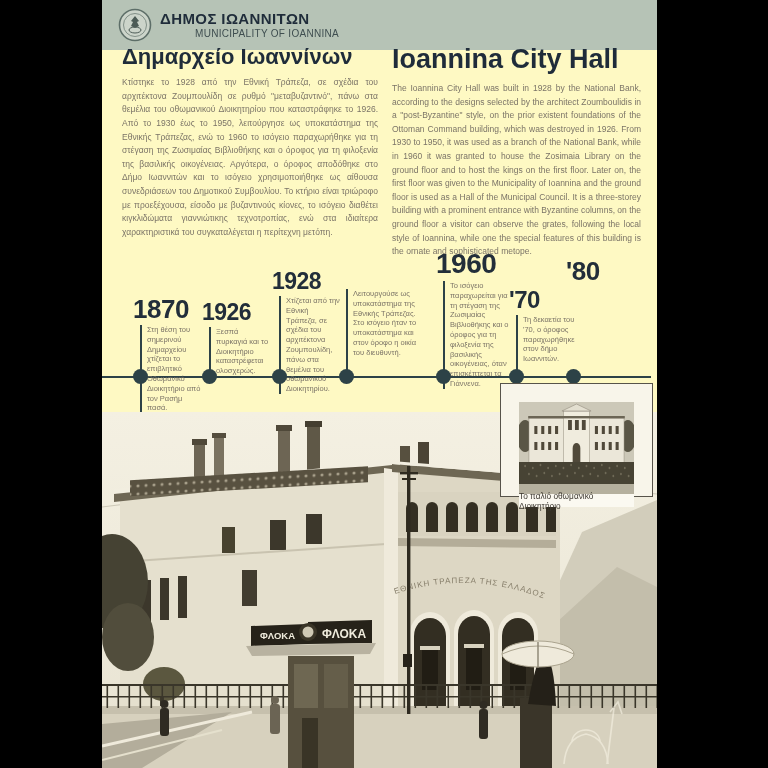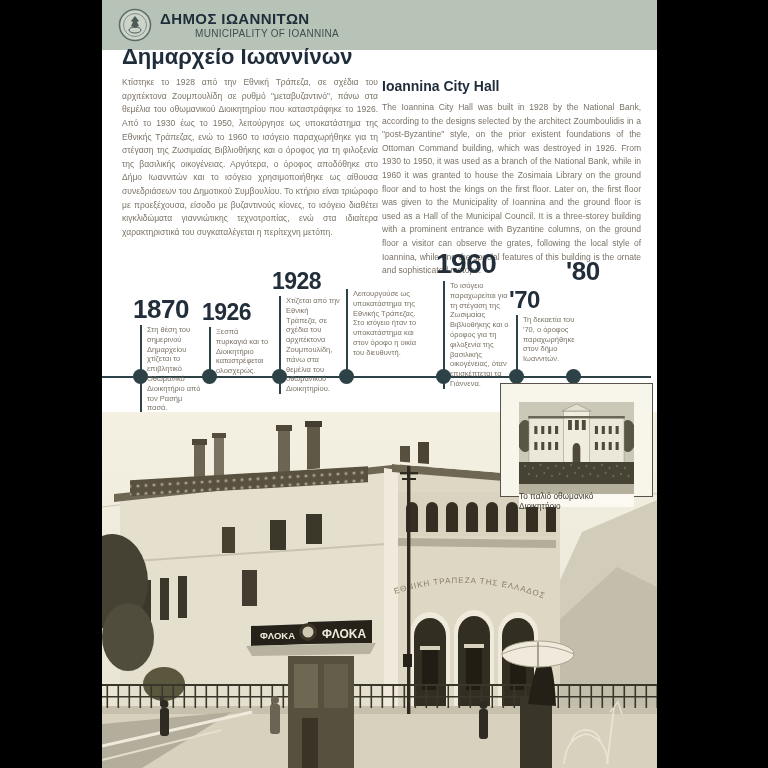--- a/index.html
+++ b/index.html
@@ -1,34 +1,34 @@
 <!DOCTYPE html>
 <html><head>
 <meta charset="utf-8">
 <style>
   html,body{margin:0;padding:0;background:#000;}
   .stage{position:relative;width:768px;height:768px;background:#000;overflow:hidden;
          font-family:"Liberation Sans",sans-serif;}
-  .poster{position:absolute;left:102px;top:0;width:555px;height:768px;background:#ffffff;}
+  .poster{position:absolute;left:102px;top:0;width:555px;height:768px;background:#fef9c3;}
 
   
   .hdr{position:absolute;left:0;top:0;width:100%;height:50px;background:#b6c3b6;
        display:flex;align-items:center;}
   .hdr .seal{width:34px;height:34px;margin-left:16px;flex:0 0 auto;}
   .hdr .names{margin-left:8px;line-height:1.1;}
   .org-gr{font-size:15px;font-weight:bold;color:#1f2c3a;letter-spacing:.4px;}
   .org-en{font-size:10px;color:#3f4e50;letter-spacing:.3px;margin-left:35px;}
 
   
-  .content{position:absolute;left:20px;right:16px;top:44px;display:flex;gap:4px;}
+  .content{position:absolute;left:20px;right:16px;top:44px;display:flex;gap:14px;}
   .col{flex:1;}
   .col.gr{flex:0 0 256px;}
   .art-title{font-weight:bold;color:#1f2c3a;margin:0 0 7px 0;line-height:1.15;}
   .gr .art-title{font-size:22px;}
-  .en .art-title{font-size:14px;margin-top:34px;}
+  .en .art-title{font-size:27px;}
   .art-body{font-size:8.5px;line-height:13.6px;color:#7b7467;text-align:justify;}
 
   
   .timeline{position:absolute;left:0;top:248px;width:555px;height:136px;}
   .tl-line{position:absolute;left:0;right:6px;top:128px;height:2px;background:#2d4247;}
   .tl-dot{position:absolute;top:121px;width:15px;height:15px;border-radius:50%;background:#2d4247;}
   .tl-item{position:absolute;bottom:8px;display:flex;flex-direction:column;align-items:flex-start;}
   .tl-year{font-weight:bold;color:#222e3a;line-height:1;margin-left:-7px;letter-spacing:-.5px;}
   .tl-rest{flex:1;border-left:2px solid #2d4247;padding-left:5px;margin-top:3px;}
   .tl-desc{font-size:7.5px;line-height:9.8px;color:#7b7467;}

